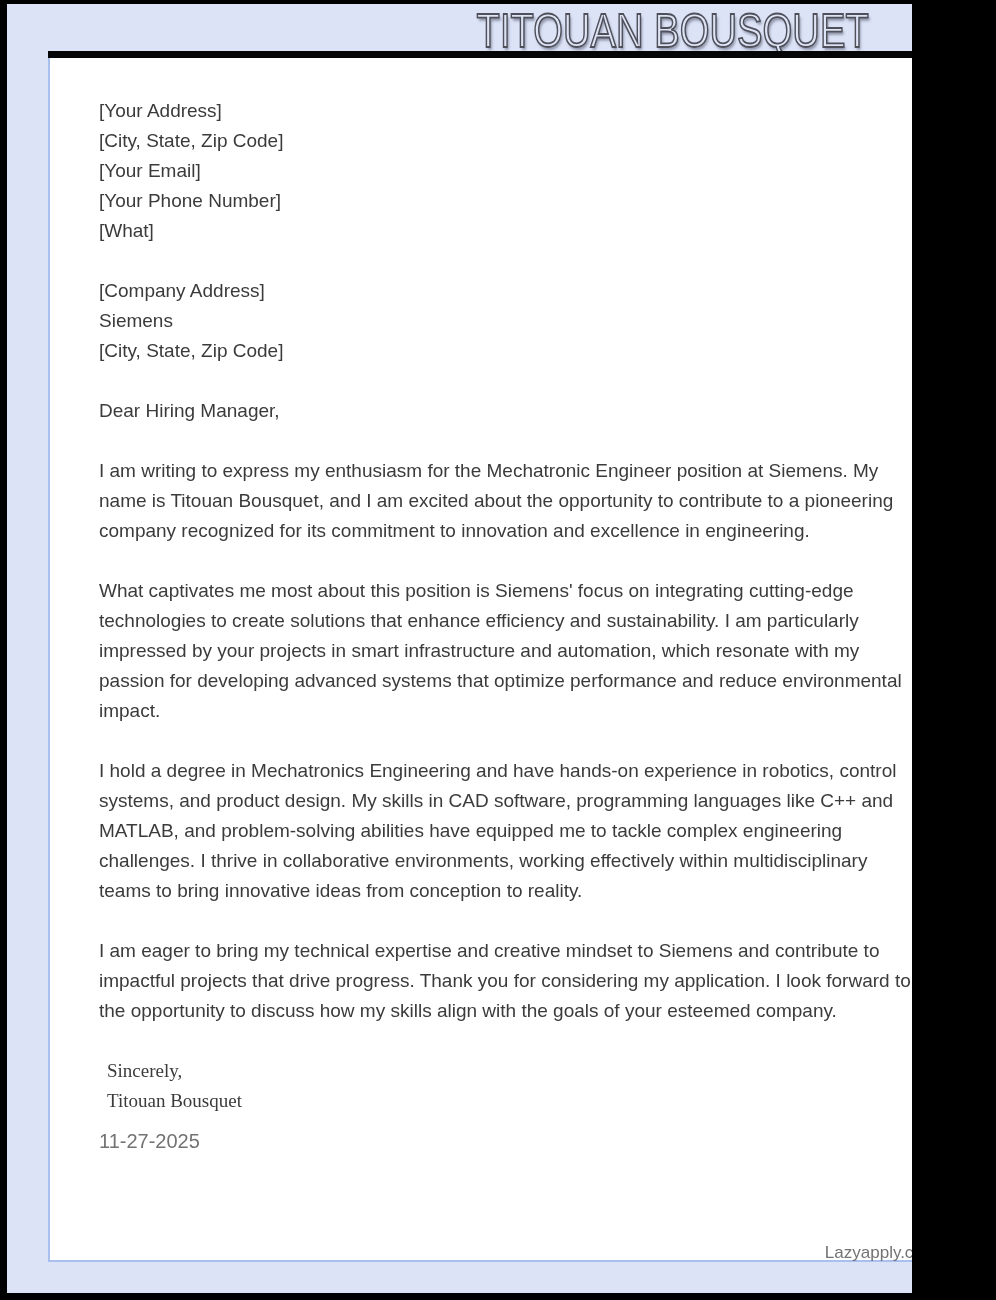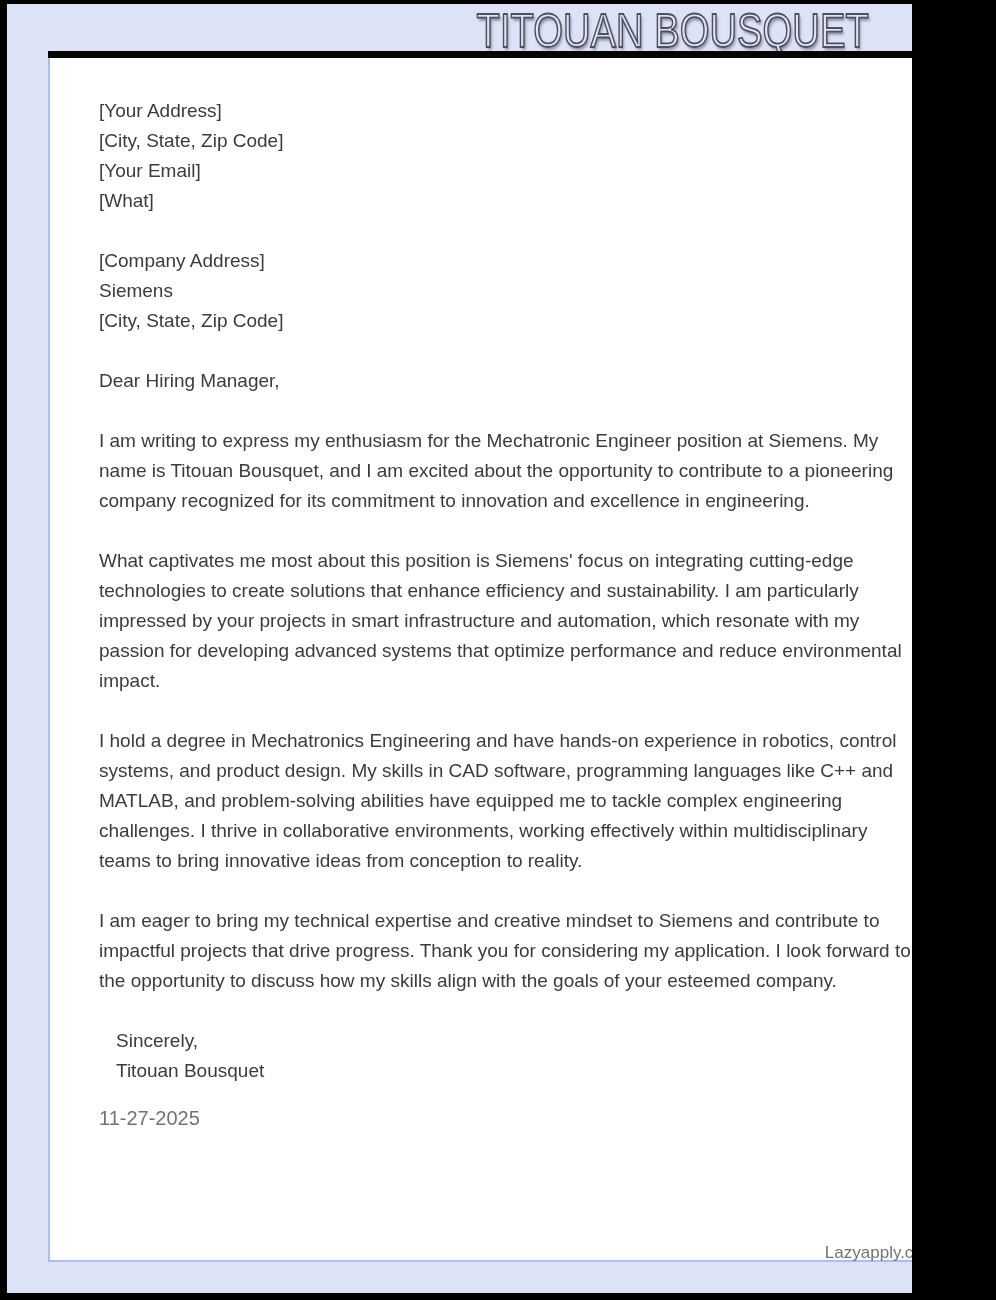--- a/index.html
+++ b/index.html
@@ -51,21 +51,21 @@
     background: #ffffff;
     border: 2px solid #a9c0ee;
     border-top: none;
     padding: 38px 31px 0 49px;
     color: #3b3b3b;
     font-size: 19px;
     line-height: 30px;
   }
   .block { margin: 0 0 30px 0; }
   .para  { margin: 0 0 30px 0; }
-  .closing-block { margin: 17px; }
+  .closing-block { margin: 8px; font-family: Liberation Serif, serif; }
   .date {
     margin-top: 10px;
     color: #737373;
     font-size: 20px;
     line-height: 30px;
   }
   .watermark {
     position: absolute;
     right: 6px;
     bottom: -2px;
@@ -83,20 +83,21 @@
   <div class="header-title">TITOUAN BOUSQUET</div>
 
   <div class="divider"></div>
 
   <div class="page">
 
     <div class="block">
       <div>[Your Address]</div>
       <div>[City, State, Zip Code]</div>
       <div>[Your Email]</div>
+      <div>[Your Phone Number]</div>
       <div>[What]</div>
     </div>
 
     <div class="block">
       <div>[Company Address]</div>
       <div>Siemens</div>
       <div>[City, State, Zip Code]</div>
     </div>
 
     <div class="block">Dear Hiring Manager,</div>

